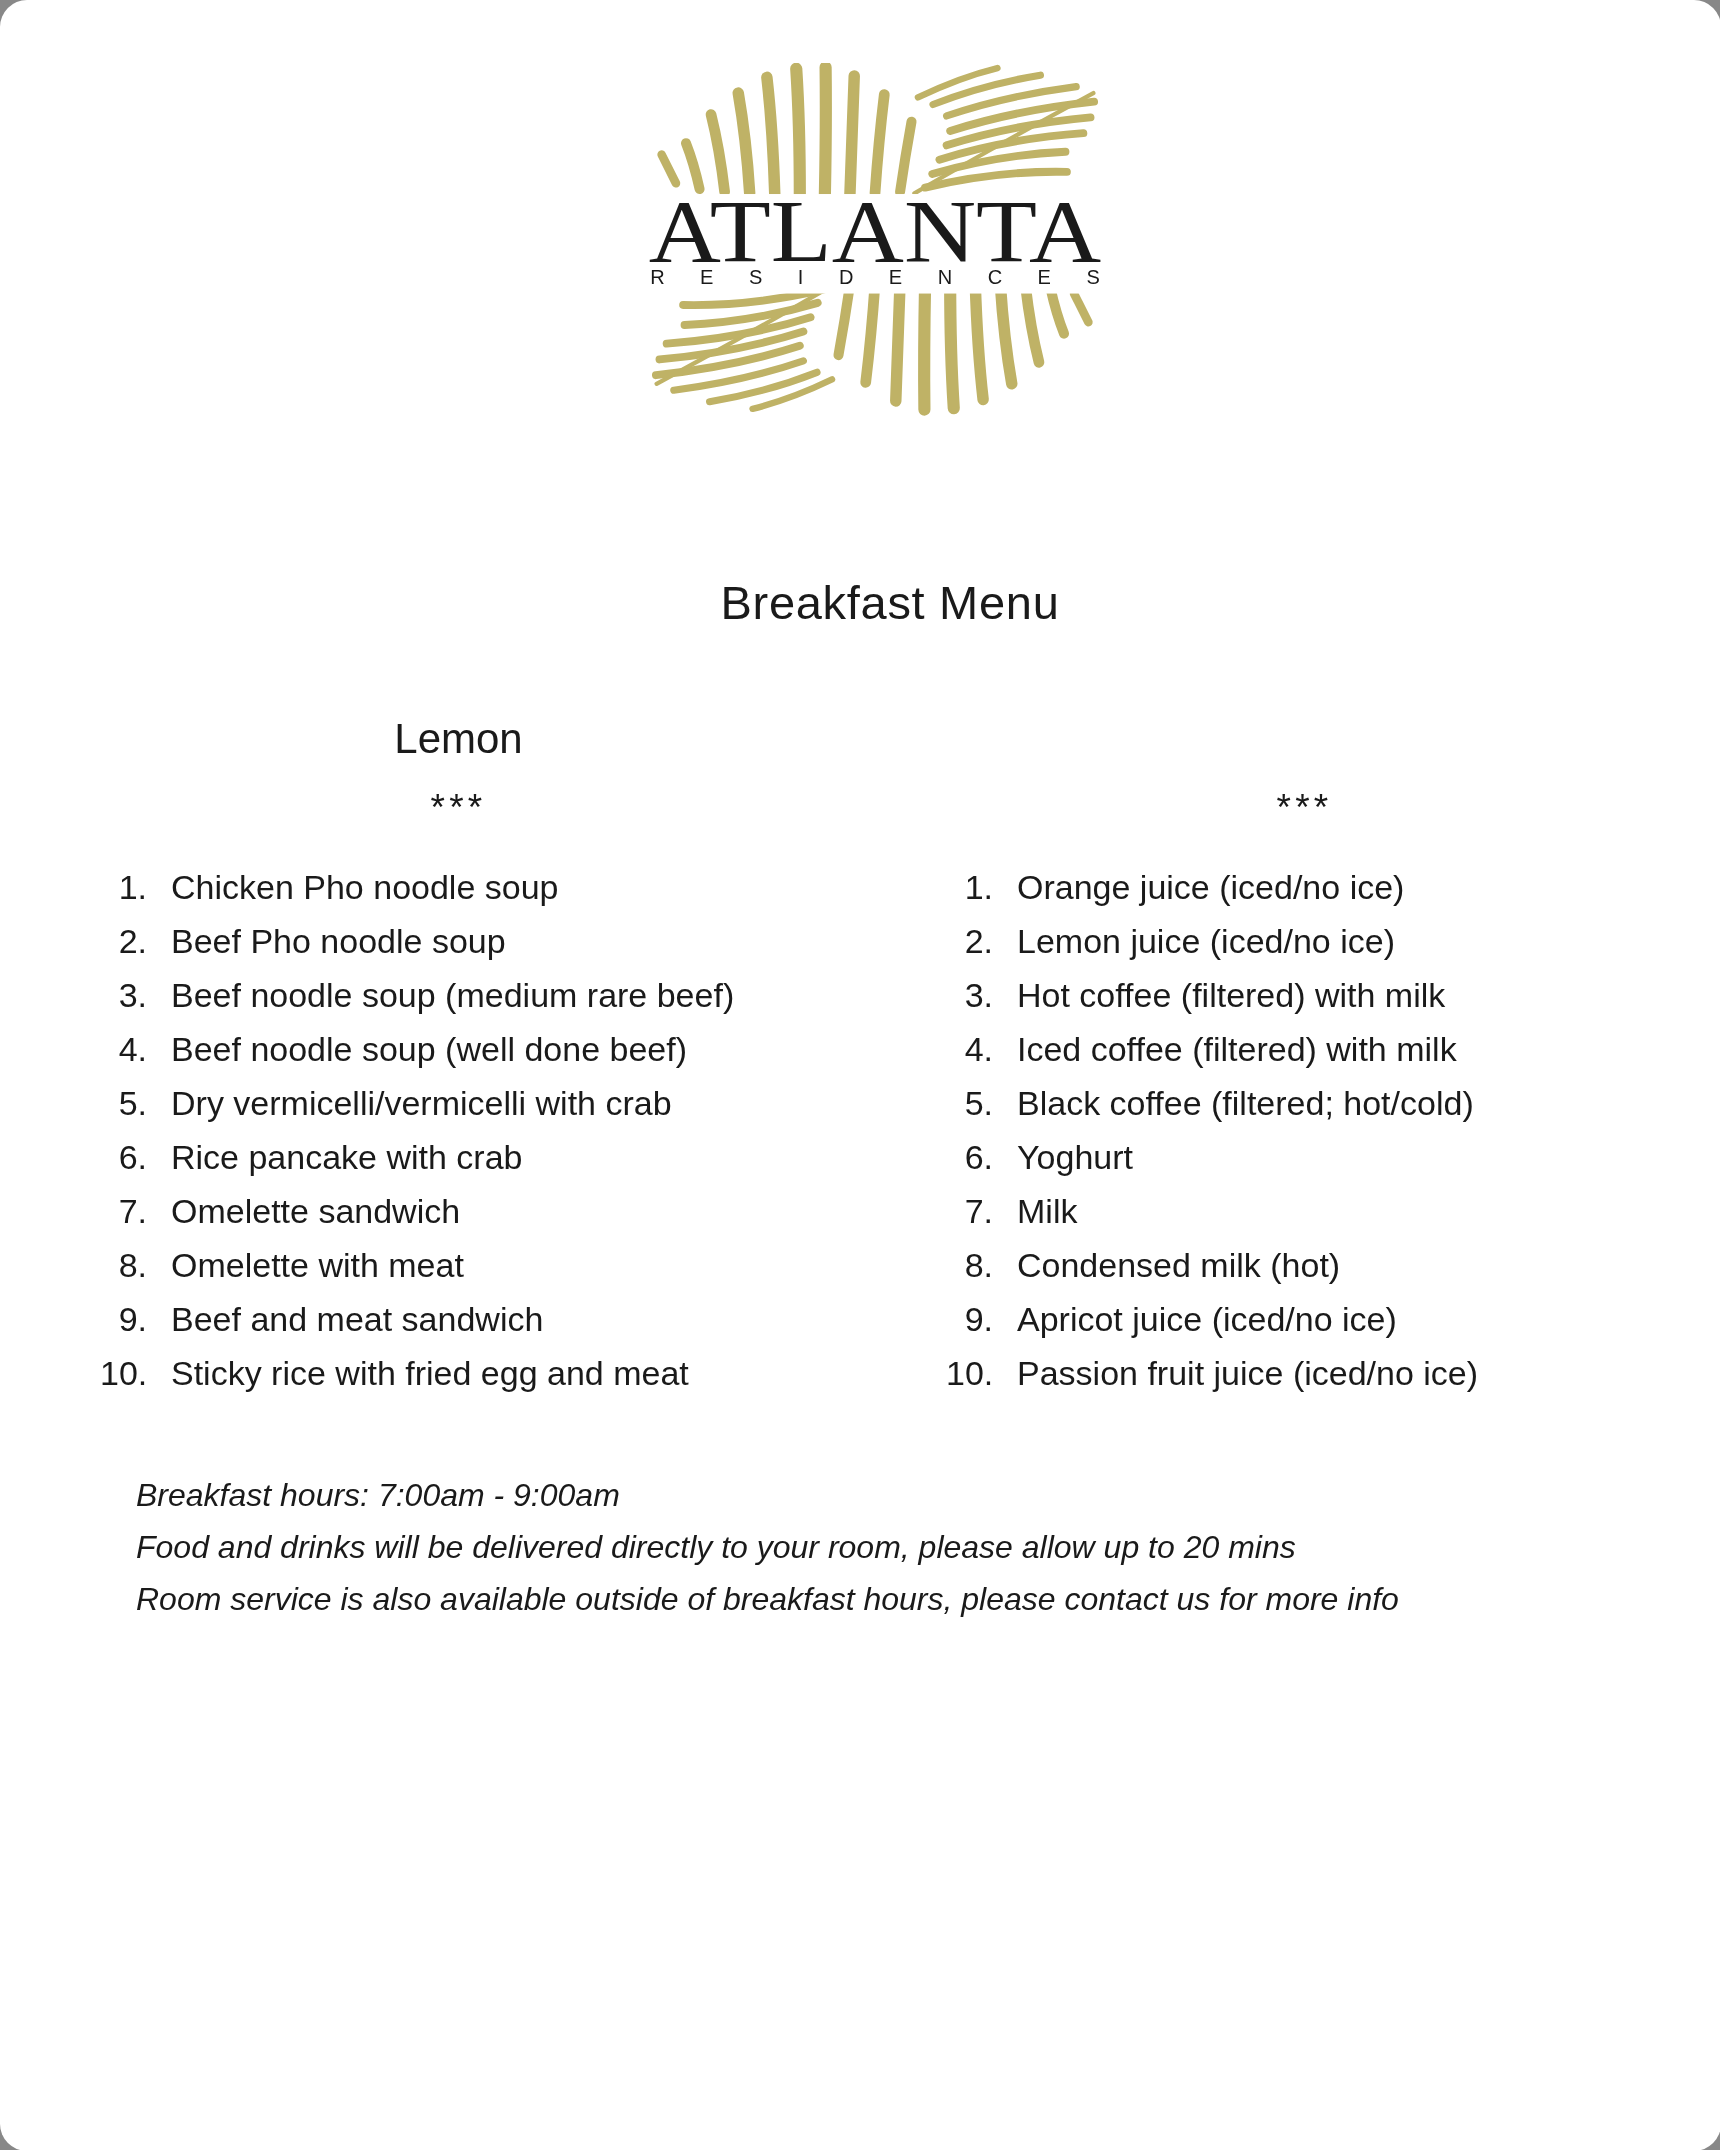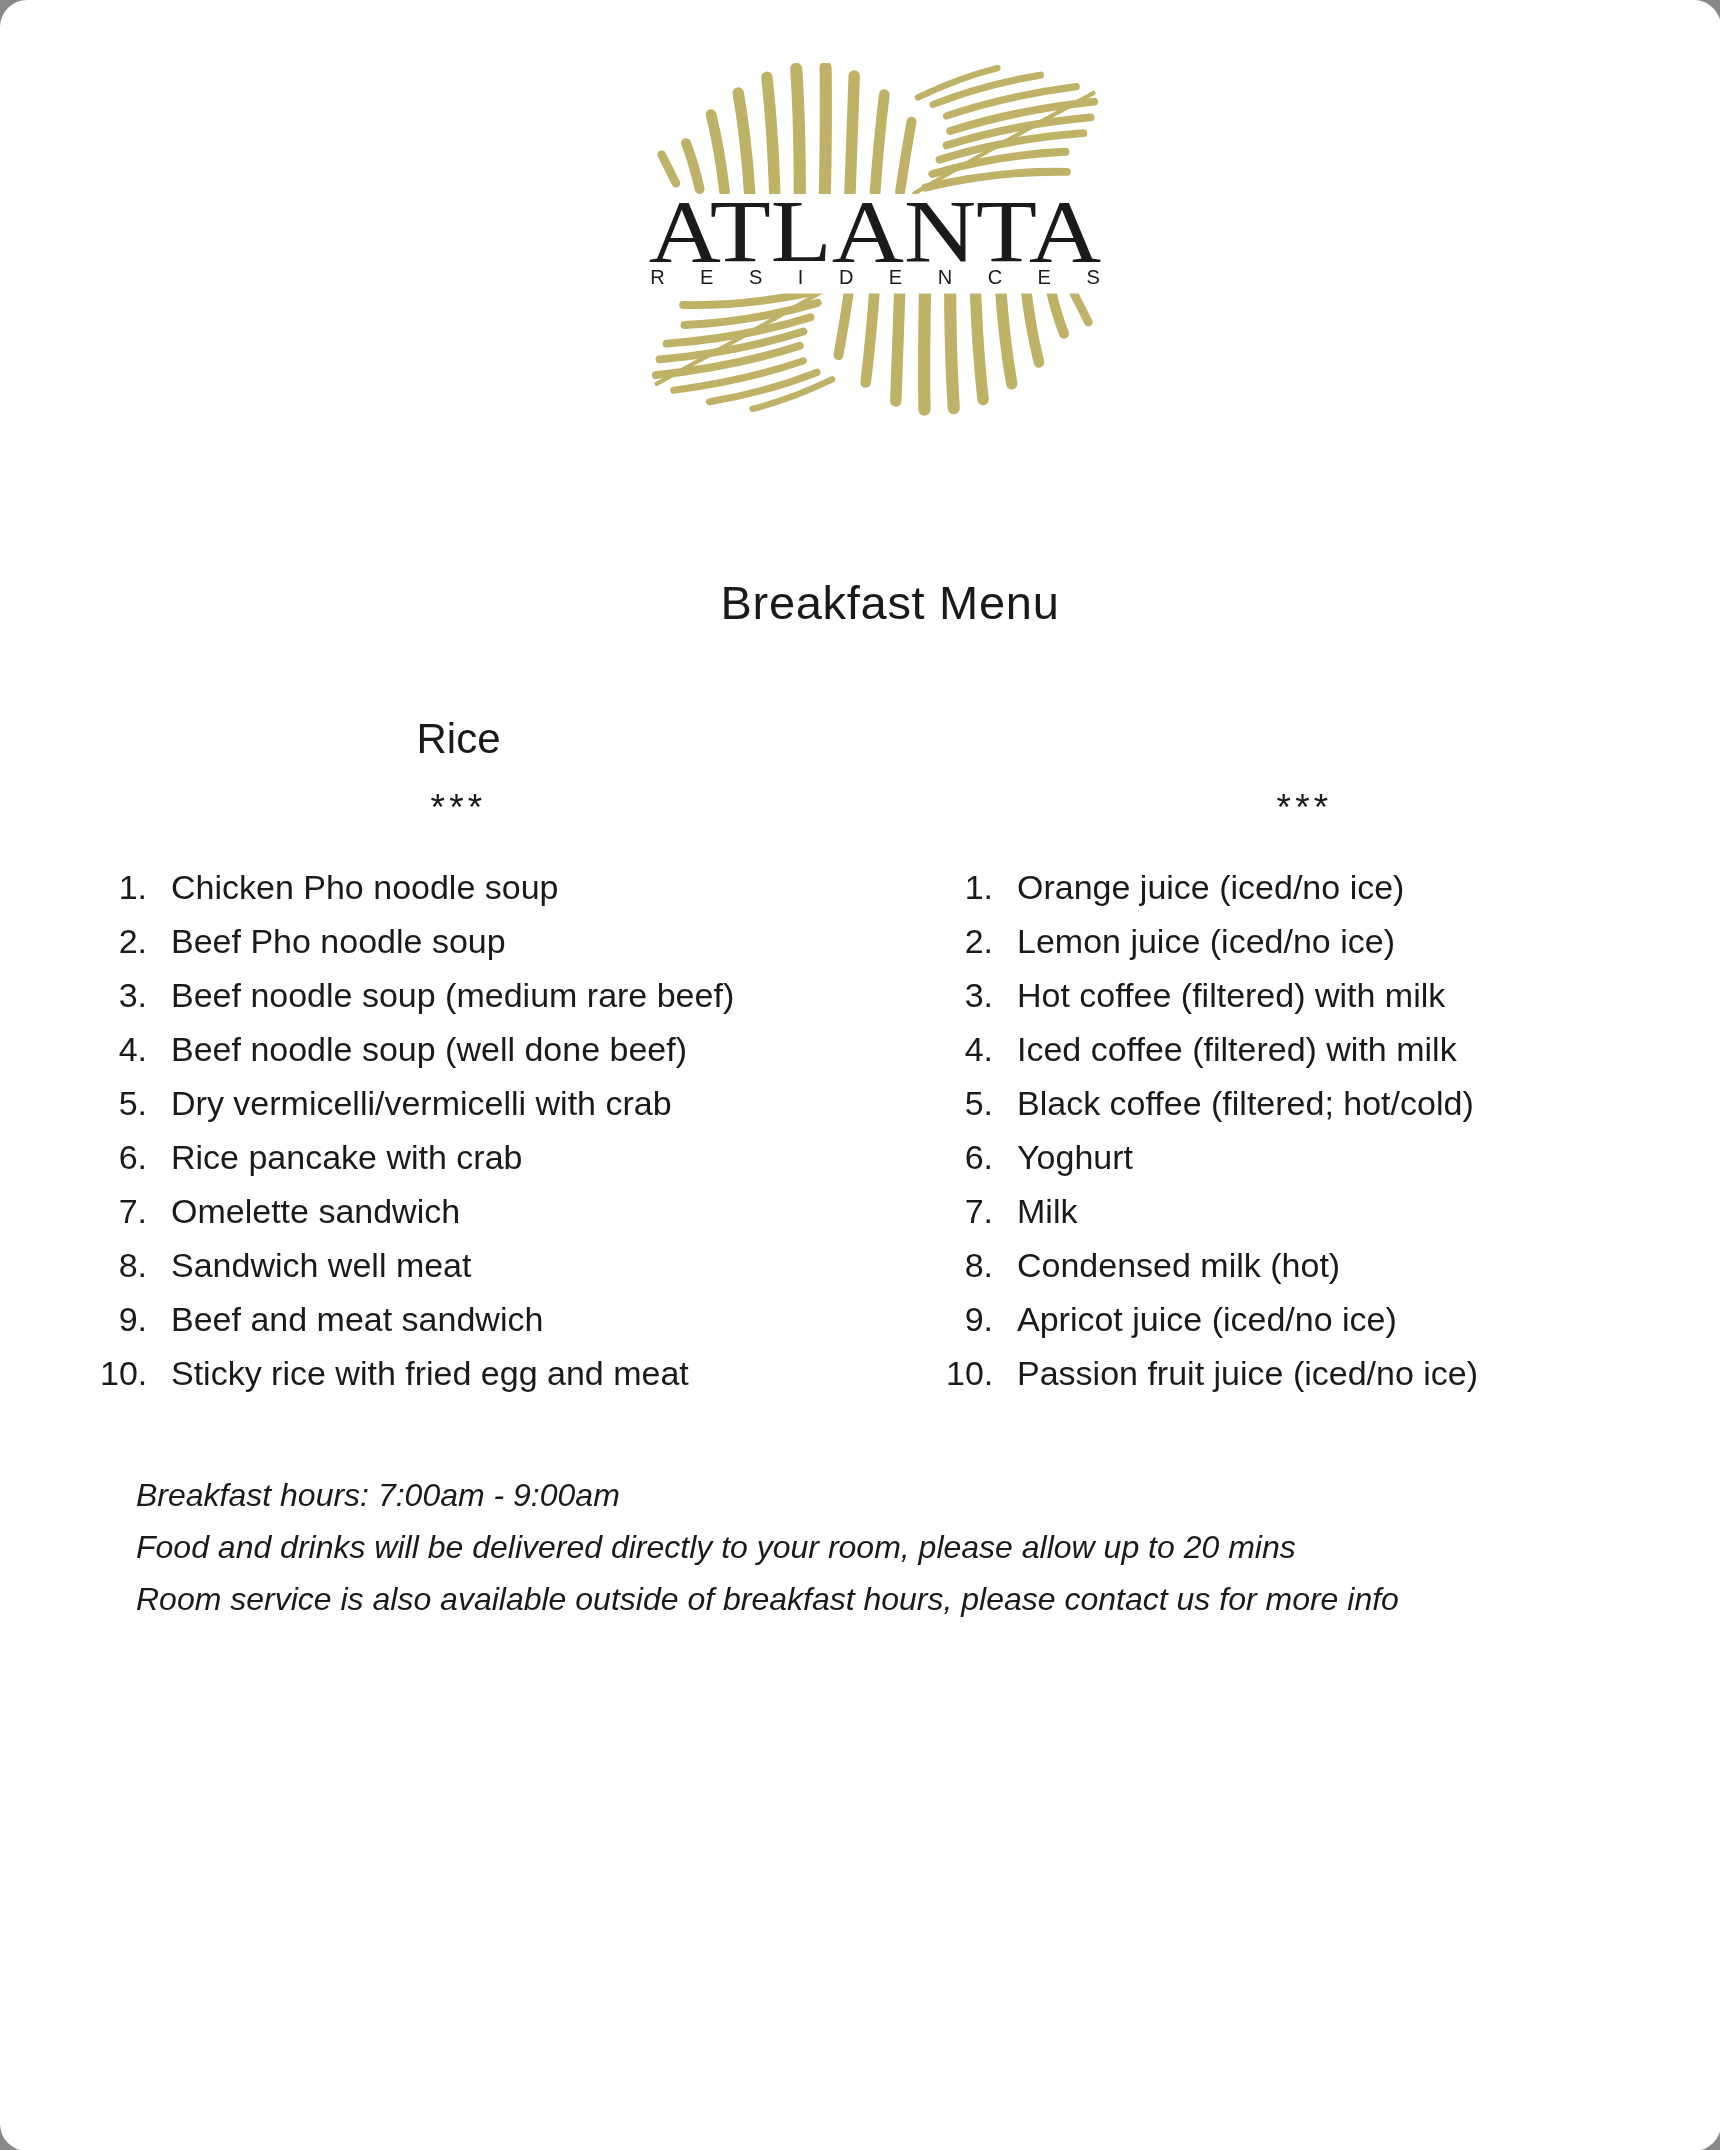--- a/index.html
+++ b/index.html
@@ -131,31 +131,31 @@
       <use href="#logo-half" transform="rotate(180 350 245)"></use>
 
       <rect x="0" y="183" width="700" height="139" fill="#ffffff"></rect>
       <text class="wordmark" x="34" y="277" font-size="125" textLength="632" lengthAdjust="spacingAndGlyphs">ATLANTA</text>
       <text class="submark" x="36" y="309" font-size="28" textLength="628" lengthAdjust="spacing">RESIDENCES</text>
     </svg>
   </div>
 
   <div class="page-title">Breakfast Menu</div>
 
-  <div class="col-header food">Rice</div>
+  <div class="col-header food">Lemon</div>
   <div class="stars food">***</div>
   <ol class="menu-list food">
       <li>Chicken Pho noodle soup</li>
       <li>Beef Pho noodle soup</li>
       <li>Beef noodle soup (medium rare beef)</li>
       <li>Beef noodle soup (well done beef)</li>
       <li>Dry vermicelli/vermicelli with crab</li>
       <li>Rice pancake with crab</li>
       <li>Omelette sandwich</li>
-      <li>Sandwich well meat</li>
+      <li>Omelette with meat</li>
       <li>Beef and meat sandwich</li>
       <li>Sticky rice with fried egg and meat</li>
     </ol>
 
   <div class="stars drinks">***</div>
   <ol class="menu-list drinks">
       <li>Orange juice (iced/no ice)</li>
       <li>Lemon juice (iced/no ice)</li>
       <li>Hot coffee (filtered) with milk</li>
       <li>Iced coffee (filtered) with milk</li>

